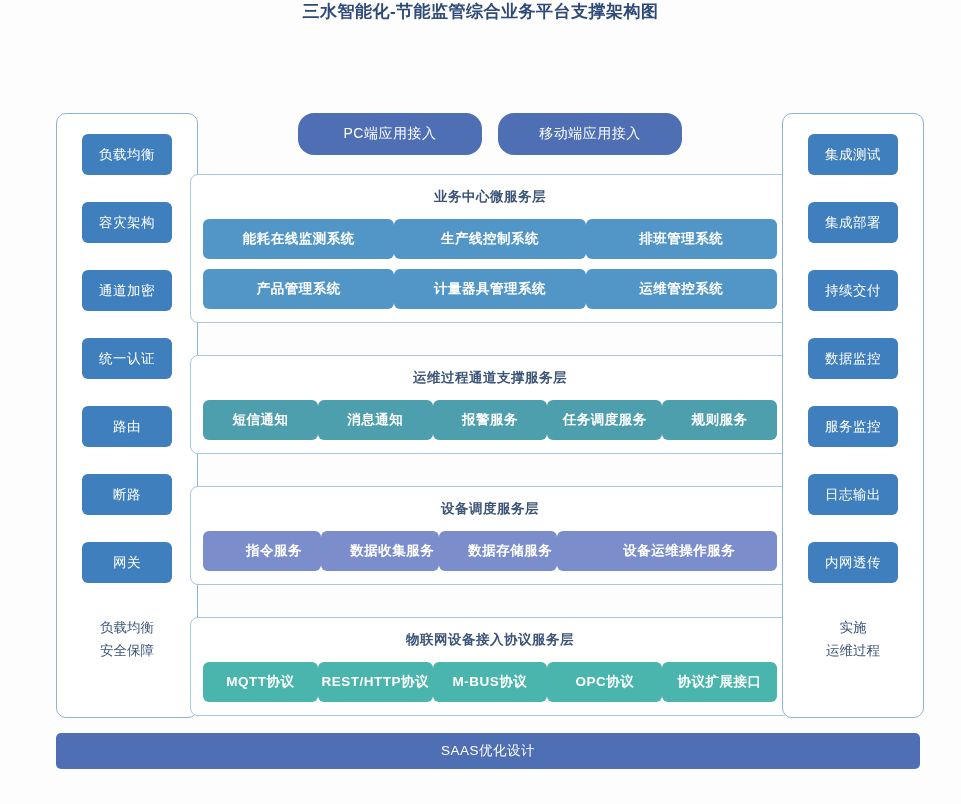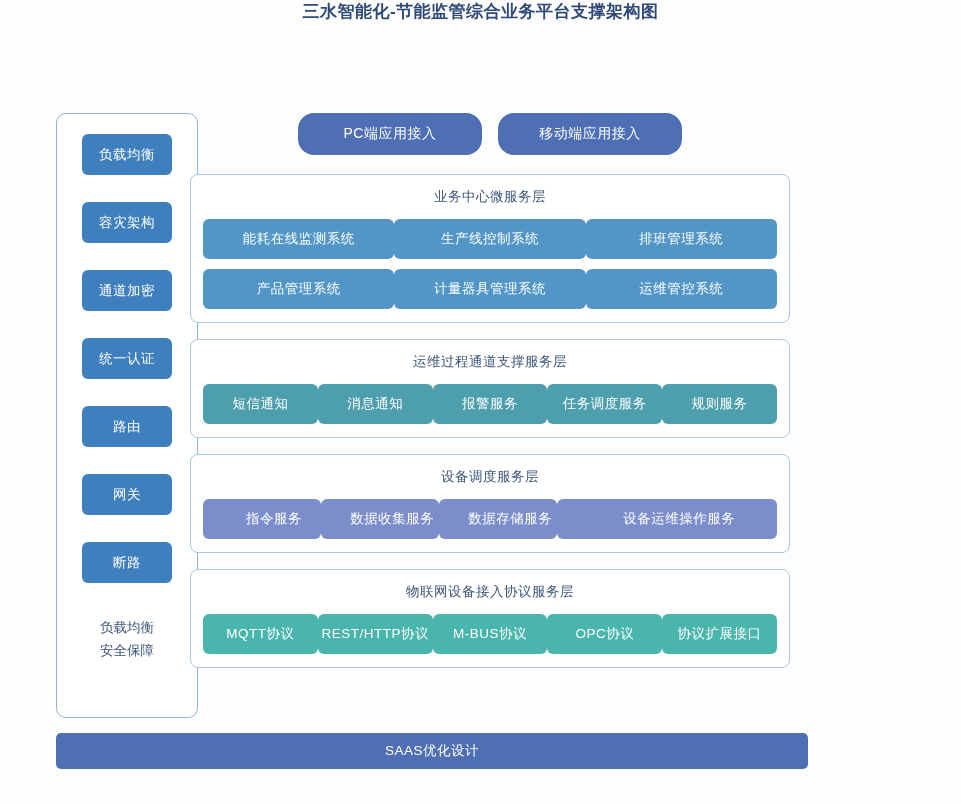--- a/index.html
+++ b/index.html
@@ -95,21 +95,22 @@
     align-items: center;
     justify-content: center;
     letter-spacing: 0.5px;
   }
 
   .layer {
     border: 1.5px solid #a9c6e6;
     border-radius: 8px;
     background: #ffffff;
     padding: 13px 12px 13px 12px;
-    margin-bottom: 16px;
+    margin-bottom: 32px;
+    font-weight: bold;
   }
   .layer-title {
     text-align: center;
     font-size: 13.5px;
     color: #3b5478;
     margin-bottom: 13px;
     letter-spacing: 0.5px;
   }
   .tile-row {
     display: flex;
@@ -135,21 +136,21 @@
   .t-biz      { background: #5296c8; }
   .t-ops      { background: #4e9fae; }
   .t-device   { background: #7b8ecb; padding-left: 24px; }
   .t-protocol { background: #49b5ad; }
 
   
   .saas-bar {
     position: absolute;
     left: 56px;
     top: 733px;
-    width: 752px;
+    width: 864px;
     height: 36px;
     background: #4f6fb5;
     border-radius: 5px;
     color: #ffffff;
     font-size: 13.5px;
     display: flex;
     align-items: center;
     justify-content: center;
     letter-spacing: 0.5px;
   }
@@ -160,22 +161,22 @@
 <h1 class="page-title">三水智能化-节能监管综合业务平台支撑架构图</h1>
 
 <div class="diagram">
 
   <div class="rail rail-left">
     <div class="rail-btn">负载均衡</div>
     <div class="rail-btn">容灾架构</div>
     <div class="rail-btn">通道加密</div>
     <div class="rail-btn">统一认证</div>
     <div class="rail-btn">路由</div>
+    <div class="rail-btn">断路</div>
     <div class="rail-btn">网关</div>
-    <div class="rail-btn">断路</div>
     <div class="rail-footer">
       <div>负载均衡</div>
       <div>安全保障</div>
     </div>
   </div>
 
   <div class="center">
 
     <div class="access-row">
       <div class="access-btn">PC端应用接入</div>
@@ -223,16 +224,29 @@
         <div class="tile t-protocol">MQTT协议</div>
         <div class="tile t-protocol">REST/HTTP协议</div>
         <div class="tile t-protocol">M-BUS协议</div>
         <div class="tile t-protocol">OPC协议</div>
         <div class="tile t-protocol">协议扩展接口</div>
       </div>
     </div>
 
   </div>
 
+  <div class="rail rail-right">
+    <div class="rail-btn">集成测试</div>
+    <div class="rail-btn">集成部署</div>
+    <div class="rail-btn">持续交付</div>
+    <div class="rail-btn">数据监控</div>
+    <div class="rail-btn">服务监控</div>
+    <div class="rail-btn">日志输出</div>
+    <div class="rail-btn">内网透传</div>
+    <div class="rail-footer">
+      <div>实施</div>
+      <div>运维过程</div>
+    </div>
+  </div>
 
 </div>
 
 <div class="saas-bar">SAAS优化设计</div>
 
 </body></html>

